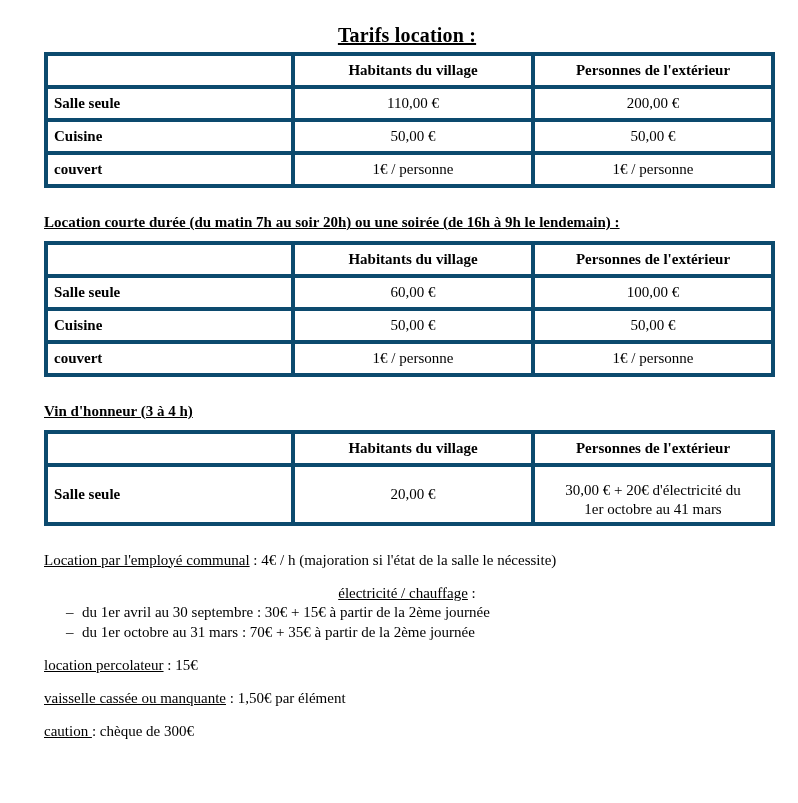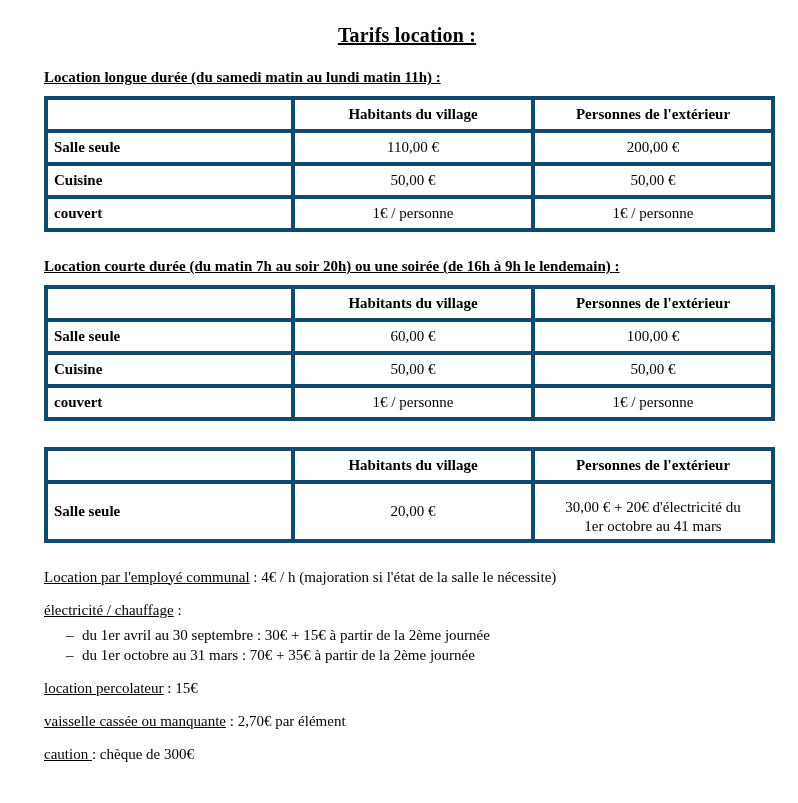--- a/index.html
+++ b/index.html
@@ -19,21 +19,21 @@
     width: 798px;
     height: 803px;
     box-sizing: border-box;
     padding: 18px 28px 0 44px;
   }
   .doc-title {
     text-align: center;
     font-size: 20px;
     font-weight: bold;
     text-decoration: underline;
-    margin: 6px 0 22px 0;
+    margin: 6px 0 5px 0;
     letter-spacing: 0.2px;
   }
   .section-heading {
     font-size: 15px;
     font-weight: bold;
     text-decoration: underline;
     margin: 0 0 10px 0;
   }
   table.tarifs {
     border-collapse: collapse;
@@ -93,21 +93,20 @@
     left: 22px;
   }
 </style>
 </head>
 <body>
 
 <div class="page">
 
   <div class="doc-title">Tarifs location :</div>
 
-  <div class="section-heading">Location longue durée (du samedi matin au lundi matin 11h) :</div>
   <table class="tarifs">
     <colgroup>
         <col class="c1">
         <col class="c2">
         <col class="c3">
       </colgroup>
     <tbody>
       <tr>
         <td class="hdr-blank"></td>
         <td class="hdr-cell">Habitants du village</td>
@@ -155,20 +154,21 @@
         <td class="row-val">50,00 €</td>
       </tr>
       <tr>
         <td class="row-label">couvert</td>
         <td class="row-val">1€ / personne</td>
         <td class="row-val">1€ / personne</td>
       </tr>
     </tbody>
   </table>
 
+  <div class="section-heading">Vin d'honneur (3 à 4 h)</div>
   <table class="tarifs">
     <colgroup>
         <col class="c1">
         <col class="c2">
         <col class="c3">
       </colgroup>
     <tbody>
       <tr>
         <td class="hdr-blank"></td>
         <td class="hdr-cell">Habitants du village</td>
@@ -182,39 +182,39 @@
           <span>1er octobre au 41 mars</span>
         </td>
       </tr>
     </tbody>
   </table>
 
   <div class="note">
     <span class="lbl">Location par l'employé communal</span><span> : 4€ / h (majoration si l'état de la salle le nécessite)</span>
   </div>
 
-  <div class="note" style="margin-bottom:8px;">
+  <div class="note" style="margin-bottom:2px;text-align:center;">
     <span class="lbl">électricité / chauffage</span><span> :</span>
   </div>
   <ul class="bullets">
     <li>
       <span class="dash">–</span>
       <span>du 1er avril au 30 septembre : 30€ + 15€ à partir de la 2ème journée</span>
     </li>
     <li>
       <span class="dash">–</span>
       <span>du 1er octobre au 31 mars : 70€ + 35€ à partir de la 2ème journée</span>
     </li>
   </ul>
 
   <div class="note">
     <span class="lbl">location percolateur</span><span> : 15€</span>
   </div>
 
   <div class="note">
-    <span class="lbl">vaisselle cassée ou manquante</span><span> : 2,70€ par élément</span>
+    <span class="lbl">vaisselle cassée ou manquante</span><span> : 1,50€ par élément</span>
   </div>
 
   <div class="note">
     <span class="lbl">caution </span><span>: chèque de 300€</span>
   </div>
 
 </div>
 
 </body></html>

